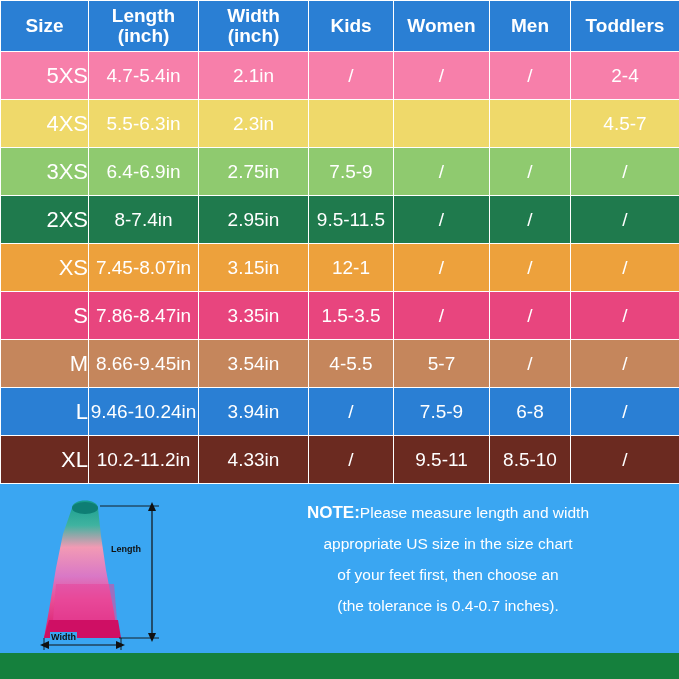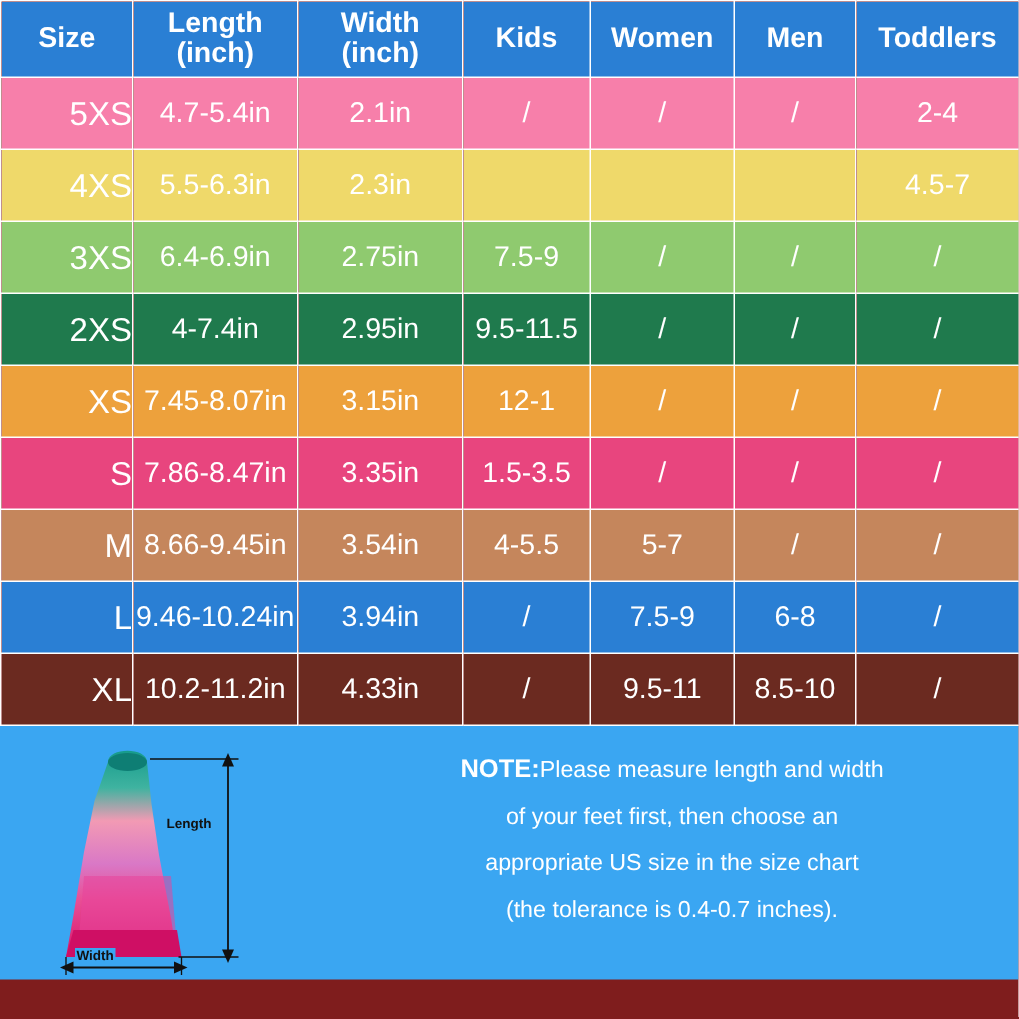--- a/index.html
+++ b/index.html
@@ -10,21 +10,21 @@
   body {
     width: 679px;
     height: 679px;
     font-family: "Liberation Sans", sans-serif;
     overflow: hidden;
   }
   #page {
     width: 679px;
     height: 679px;
     position: relative;
-    background: #7f1d1d;
+    background: #15803d;
   }
   table.size-chart {
     border-collapse: collapse;
     width: 679px;
     table-layout: fixed;
   }
   table.size-chart col.c0 { width: 88px; }
   table.size-chart col.c1 { width: 110px; }
   table.size-chart col.c2 { width: 110px; }
   table.size-chart col.c3 { width: 85px; }
@@ -173,21 +173,21 @@
         <td class="sz">3XS</td>
         <td>6.4-6.9in</td>
         <td>2.75in</td>
         <td>7.5-9</td>
         <td>/</td>
         <td>/</td>
         <td>/</td>
       </tr>
       <tr class="r-2xs">
         <td class="sz">2XS</td>
-        <td>4-7.4in</td>
+        <td>8-7.4in</td>
         <td>2.95in</td>
         <td>9.5-11.5</td>
         <td>/</td>
         <td>/</td>
         <td>/</td>
       </tr>
       <tr class="r-xs">
         <td class="sz">XS</td>
         <td>7.45-8.07in</td>
         <td>3.15in</td>
@@ -268,19 +268,19 @@
       <polygon points="103,153 94,149 94,157" fill="#111111"></polygon>
       <line x1="22" y1="146" x2="22" y2="158" stroke="#111111" stroke-width="0.9"></line>
       <line x1="99" y1="146" x2="99" y2="158" stroke="#111111" stroke-width="0.9"></line>
     </svg>
 
     <div class="dim-label" id="length-label">Length</div>
     <div class="dim-label" id="width-label">Width</div>
 
     <div id="note-text">
       <p><span class="lbl">NOTE:</span><span>Please measure length and width</span></p>
+      <p>appropriate US size in the size chart</p>
       <p>of your feet first, then choose an</p>
-      <p>appropriate US size in the size chart</p>
       <p>(the tolerance is 0.4-0.7 inches).</p>
     </div>
   </div>
 
 </div>
 
 </body></html>

